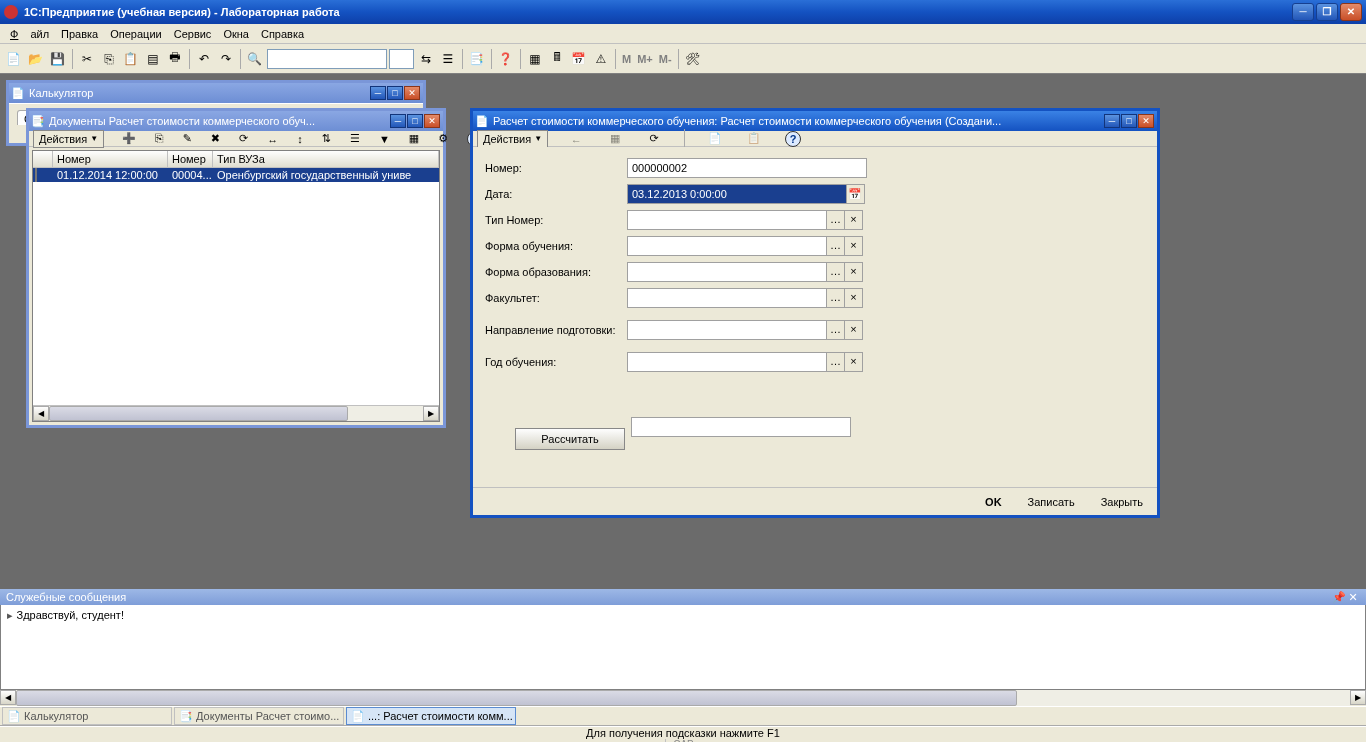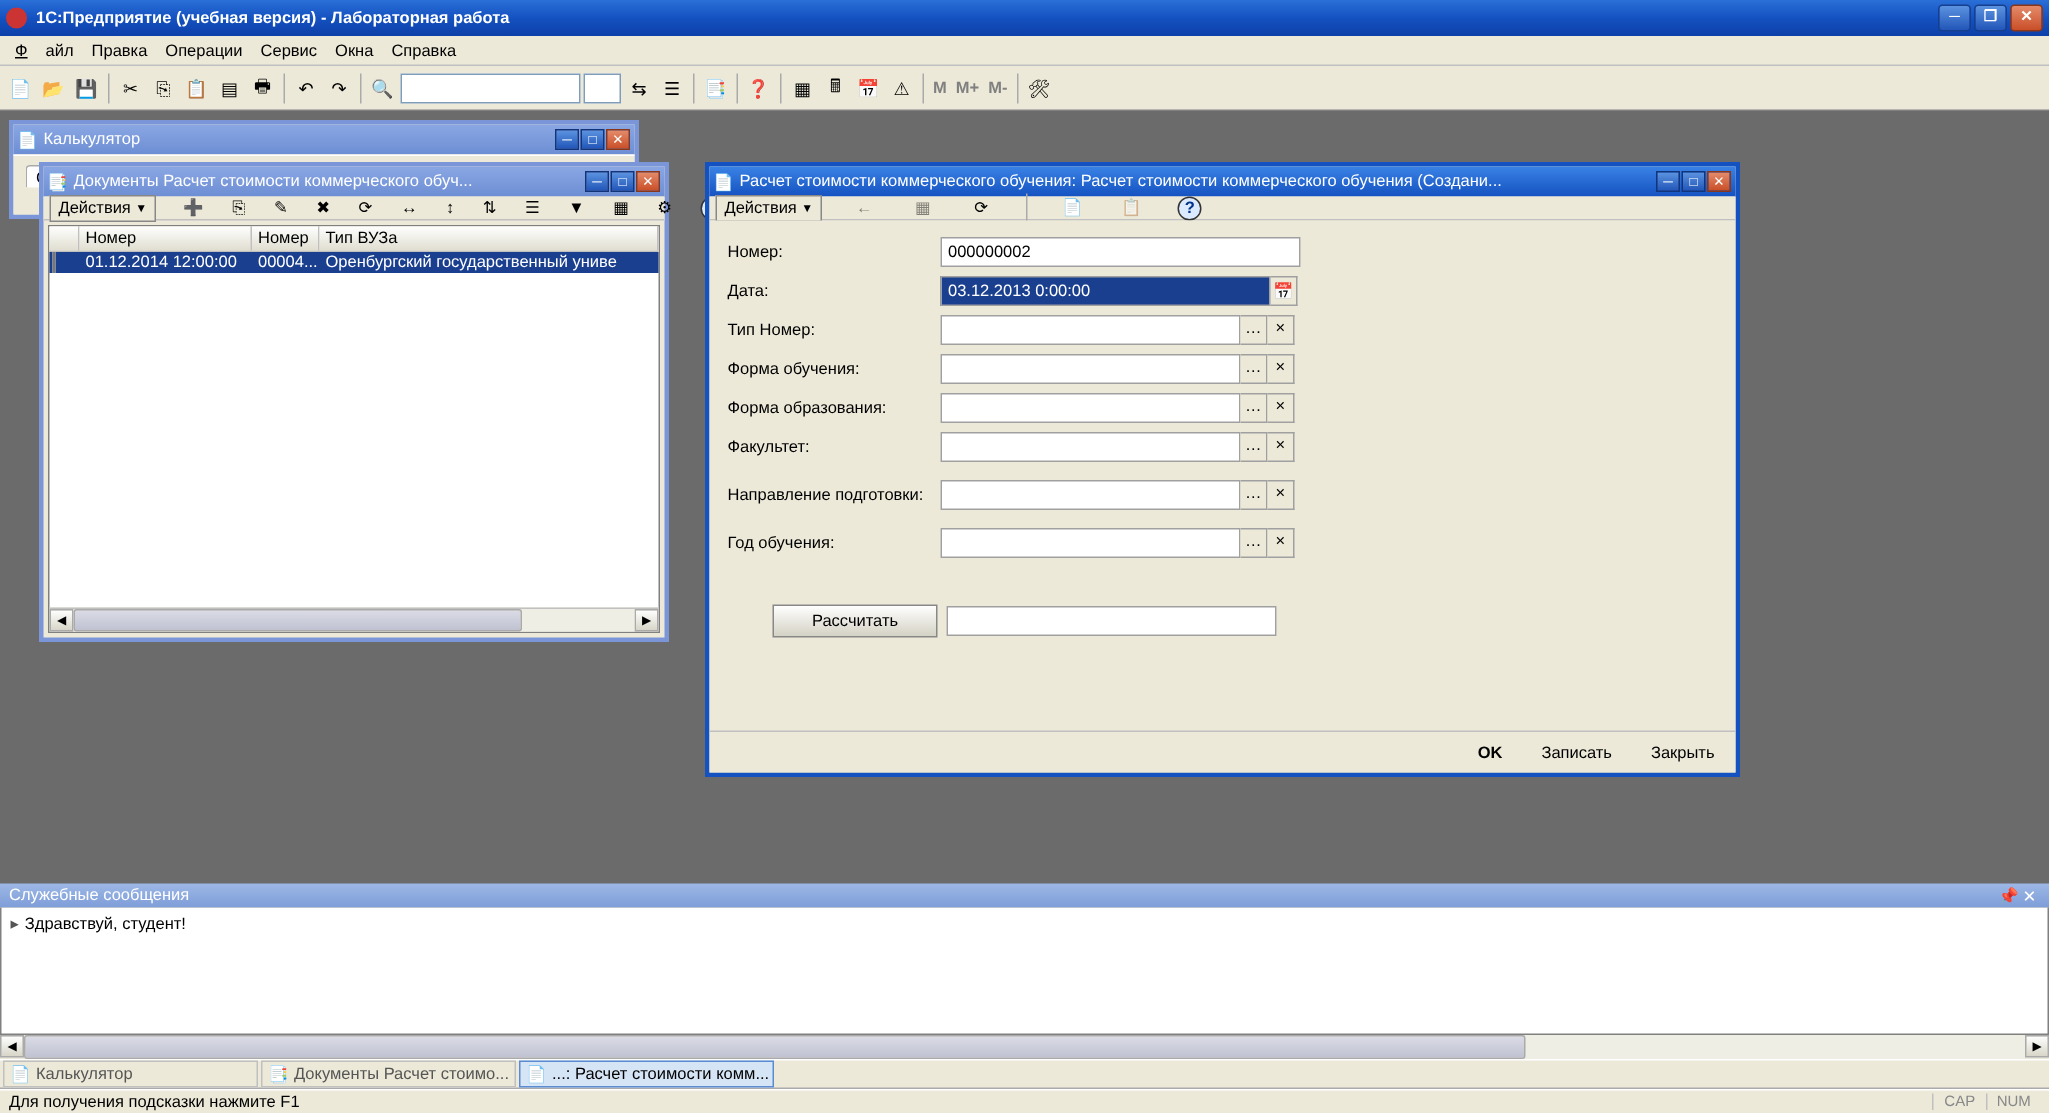--- a/index.html
+++ b/index.html
@@ -71,21 +71,21 @@
 .form-label { width:142px; }
 .form-input { border:1px solid #a0a0a0; background:white; height:20px; padding:2px 4px; }
 .form-input.num { width:240px; }
 .form-input.date { width:220px; background:#1a3f8f; color:white; display:flex; align-items:center; }
 .date-btn { width:18px; height:20px; border:1px solid #a0a0a0; border-left:0; background:#ece9d8; display:flex; align-items:center; justify-content:center; cursor:pointer; }
 .lookup-wrap { display:flex; }
 .form-input.lookup { width:200px; }
 .ell-btn { width:18px; height:20px; border:1px solid #a0a0a0; border-left:0; background:#ece9d8; text-align:center; line-height:16px; cursor:pointer; }
 .x-btn { width:18px; height:20px; border:1px solid #a0a0a0; border-left:0; background:#ece9d8; text-align:center; line-height:16px; cursor:pointer; }
 .calc-row { display:flex; align-items:center; margin-top:30px; gap:6px; }
-.calc-btn { width:110px; height:22px; background:linear-gradient(to bottom,#fefefe,#d4d2c4); border:1px solid #888; cursor:pointer; text-align:center; line-height:20px; }
+.calc-btn { width:110px; height:22px; background:linear-gradient(to bottom,#fefefe,#d4d2c4); border:1px solid #888; cursor:pointer; text-align:center; line-height:20px;margin-top:25px; }
 .calc-result { width:220px; height:20px; border:1px solid #a0a0a0; background:white; }
 
 .form-footer { height:28px; background:#ece9d8; border-top:1px solid #c0c0c0; display:flex; align-items:center; justify-content:flex-end; padding:0 6px; gap:10px; }
 .footer-btn { padding:3px 8px; cursor:pointer; }
 .footer-btn.ok { font-weight:bold; }
 
 
 .msg-titlebar { position:absolute; left:0; right:0; bottom:137px; height:16px; background:linear-gradient(to bottom,#9db8e6,#7e9dd8); color:white; padding:1px 6px; display:flex; align-items:center; font-size:11px; }
 .msg-titlebar .sp { flex:1; }
 .msg-pin { width:14px; cursor:pointer; text-align:center; }
@@ -94,21 +94,21 @@
 .msg-body .indic { color:#555; margin-right:4px; }
 .msg-scrollh { position:absolute; left:0; right:0; bottom:36px; height:16px; background:#ece9d8; display:flex; }
 
 
 .taskbar { position:absolute; left:0; right:0; bottom:16px; height:20px; background:#ece9d8; display:flex; align-items:center; padding:1px 2px; gap:2px; border-top:1px solid #fff; border-bottom:1px solid #aaa; }
 .task-btn { height:18px; width:170px; display:flex; align-items:center; padding:0 4px; gap:4px; border:1px solid #c0c0c0; background:#ece9d8; color:#555; cursor:pointer; overflow:hidden; white-space:nowrap; }
 .task-btn.active { background:#d6e5f6; border-color:#5b8bd0; color:#000; }
 .task-icon { width:13px; height:13px; display:inline-flex; }
 
 
-.statusbar { position:absolute; left:0; right:0; bottom:0; height:16px; background:#ece9d8; display:flex; align-items:center; padding:0 6px; border-top:1px solid #fff; }
+.statusbar { position:absolute; left:0; right:0; bottom:0; height:16px; background:#ece9d8; display:flex; align-items:center; padding:0 6px; border-top:1px solid #fff;flex-direction:column; }
 .statusbar .hint { flex:1; color:#000; }
 .status-cell { width:36px; border-left:1px solid #c0c0c0; text-align:center; color:#888; font-size:10px; }
 
 
 .calc-bg { position:absolute; top:6px; left:6px; width:420px; }
 .calc-bg-body { background:#ece9d8; height:40px; border-top:1px solid #fff; padding:6px 8px; }
 .tab-stub { display:inline-block; background:#fefefe; border:1px solid #aaa; border-bottom:0; padding:2px 6px 0 6px; border-radius:3px 3px 0 0; }
 
 
 .ic-doc { width:13px; height:13px; background:#fff; border:1px solid #777; position:relative; }

